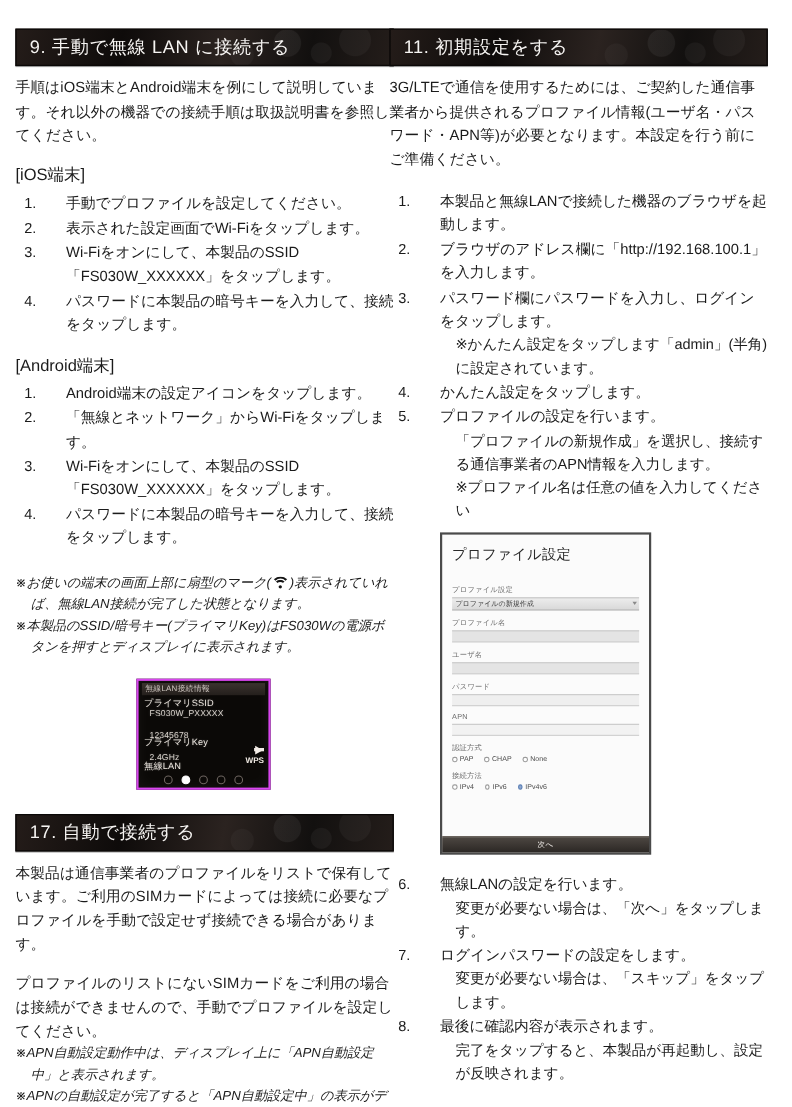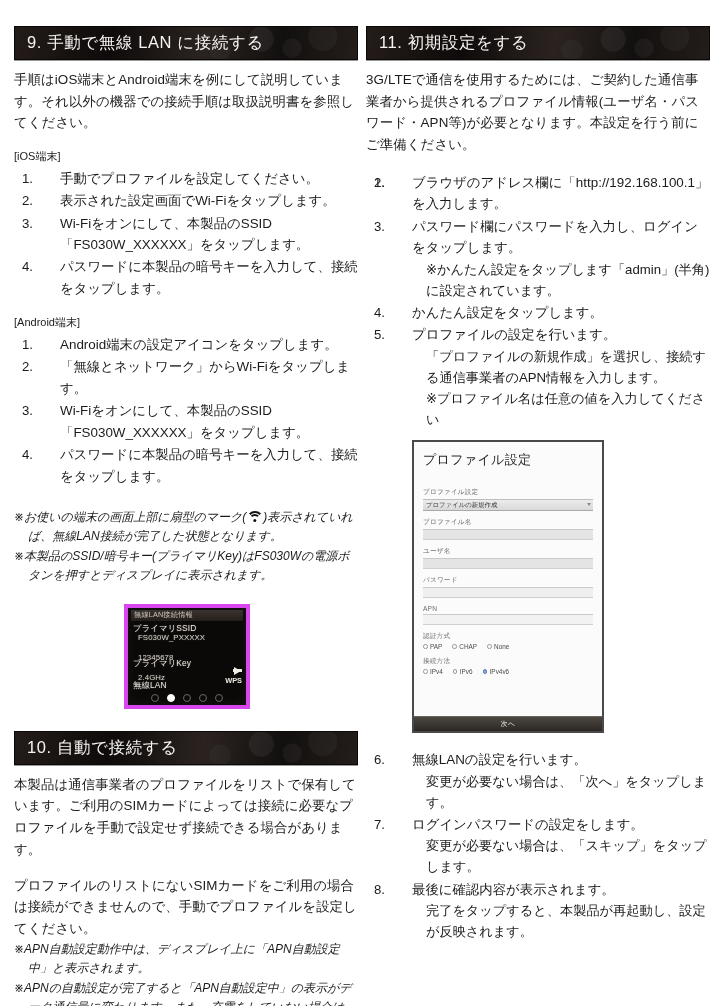--- a/index.html
+++ b/index.html
@@ -13,21 +13,21 @@
   }
   .page{
     position:relative;width:720px;height:1006px;
     box-sizing:border-box;
     padding:0;
   }
   .col{
     position:absolute;top:0;width:344px;
   }
   .col-left{left:14px;}
-  .col-right{left:366px;}
+  .col-right{left:354px;}
 
   
   .banner{
     position:relative;
     height:32px;
     background:#1d1715;
     background-image:
       linear-gradient(100deg,#241c19 0%,#0e0b0a 28%,#2b2320 55%,#12100f 78%,#241d1a 100%),
       linear-gradient(0deg,#000,#000);
     border:1px solid #0a0807;
@@ -59,21 +59,21 @@
     font-size:13.4px;
     line-height:1.62;
     margin:9px 0 0 0;
     letter-spacing:.1px;
     text-align:left;
   }
   .gap-m{height:14px;}
   .gap-l{height:20px;}
 
   .label-line{
-    font-size:11px;
+    font-size:15px;
     line-height:1.6;
     margin:14px 0 2px 0;
   }
 
   
   ol.steps{
     list-style:none;
     margin:2px 0 0 0;padding:0;
   }
   ol.steps li{
@@ -129,21 +129,21 @@
   }
 
   
   .lcd-wrap{
     margin:18px 0 0 110px;
     width:118px;
   }
   .lcd{
     width:118px;height:97px;
     background:#0b0907;
-    border:4px solid #d946ef;
+    border:2px solid #d946ef;
     position:relative;
     overflow:hidden;
     box-shadow:inset 0 0 14px rgba(255,255,255,.05);
   }
   .lcd .tbar{
     position:absolute;top:2px;left:3px;right:3px;height:11px;
     background:linear-gradient(180deg,#3a332e,#241f1c);
     color:#cfc7c0;
     font-size:7.2px;
     display:flex;align-items:center;
@@ -319,40 +319,40 @@
           <span class="on"></span>
           <span></span>
           <span></span>
           <span></span>
         </div>
       </div>
     </div>
 
     <div style="height:22px;"></div>
     <div class="banner">
-      <span class="banner-text">10. 自動で接続する</span>
+      <span class="banner-text">17. 自動で接続する</span>
     </div>
     <p class="para">本製品は通信事業者のプロファイルをリストで保有しています。ご利用のSIMカードによっては接続に必要なプロファイルを手動で設定せず接続できる場合があります。</p>
     <div class="gap-m"></div>
     <p class="para" style="margin-top:0;">プロファイルのリストにないSIMカードをご利用の場合は接続ができませんので、手動でプロファイルを設定してください。</p>
     <p class="note">※APN自動設定動作中は、ディスプレイ上に「APN自動設定中」と表示されます。</p>
     <p class="note">※APNの自動設定が完了すると「APN自動設定中」の表示がデータ通信量に変わります。また、充電をしていない場合は、LEDが緑に点灯します。</p>
 
   </div>
 
   <div class="col col-right" style="top:26px;">
 
     <div class="banner">
       <span class="banner-text">11. 初期設定をする</span>
     </div>
     <p class="para">3G/LTEで通信を使用するためには、ご契約した通信事業者から提供されるプロファイル情報(ユーザ名・パスワード・APN等)が必要となります。本設定を行う前にご準備ください。</p>
 
     <div class="gap-m"></div>
     <ol class="steps">
-      <li><span class="num">1.</span></li>
+      <li><span class="num">1.</span><span>本製品と無線LANで接続した機器のブラウザを起動します。</span></li>
       <li><span class="num">2.</span><span>ブラウザのアドレス欄に「http://192.168.100.1」を入力します。</span></li>
       <li><span class="num">3.</span><span>パスワード欄にパスワードを入力し、ログインをタップします。</span><span class="sub">※かんたん設定をタップします「admin」(半角)に設定されています。</span></li>
       <li><span class="num">4.</span><span>かんたん設定をタップします。</span></li>
       <li><span class="num">5.</span><span>プロファイルの設定を行います。</span><span class="sub">「プロファイルの新規作成」を選択し、接続する通信事業者のAPN情報を入力します。</span><span class="sub">※プロファイル名は任意の値を入力してください</span></li>
     </ol>
 
     <div class="shot">
       <div class="shot-title">プロファイル設定</div>
       <div class="body">
         <div class="flabel">プロファイル設定</div>

